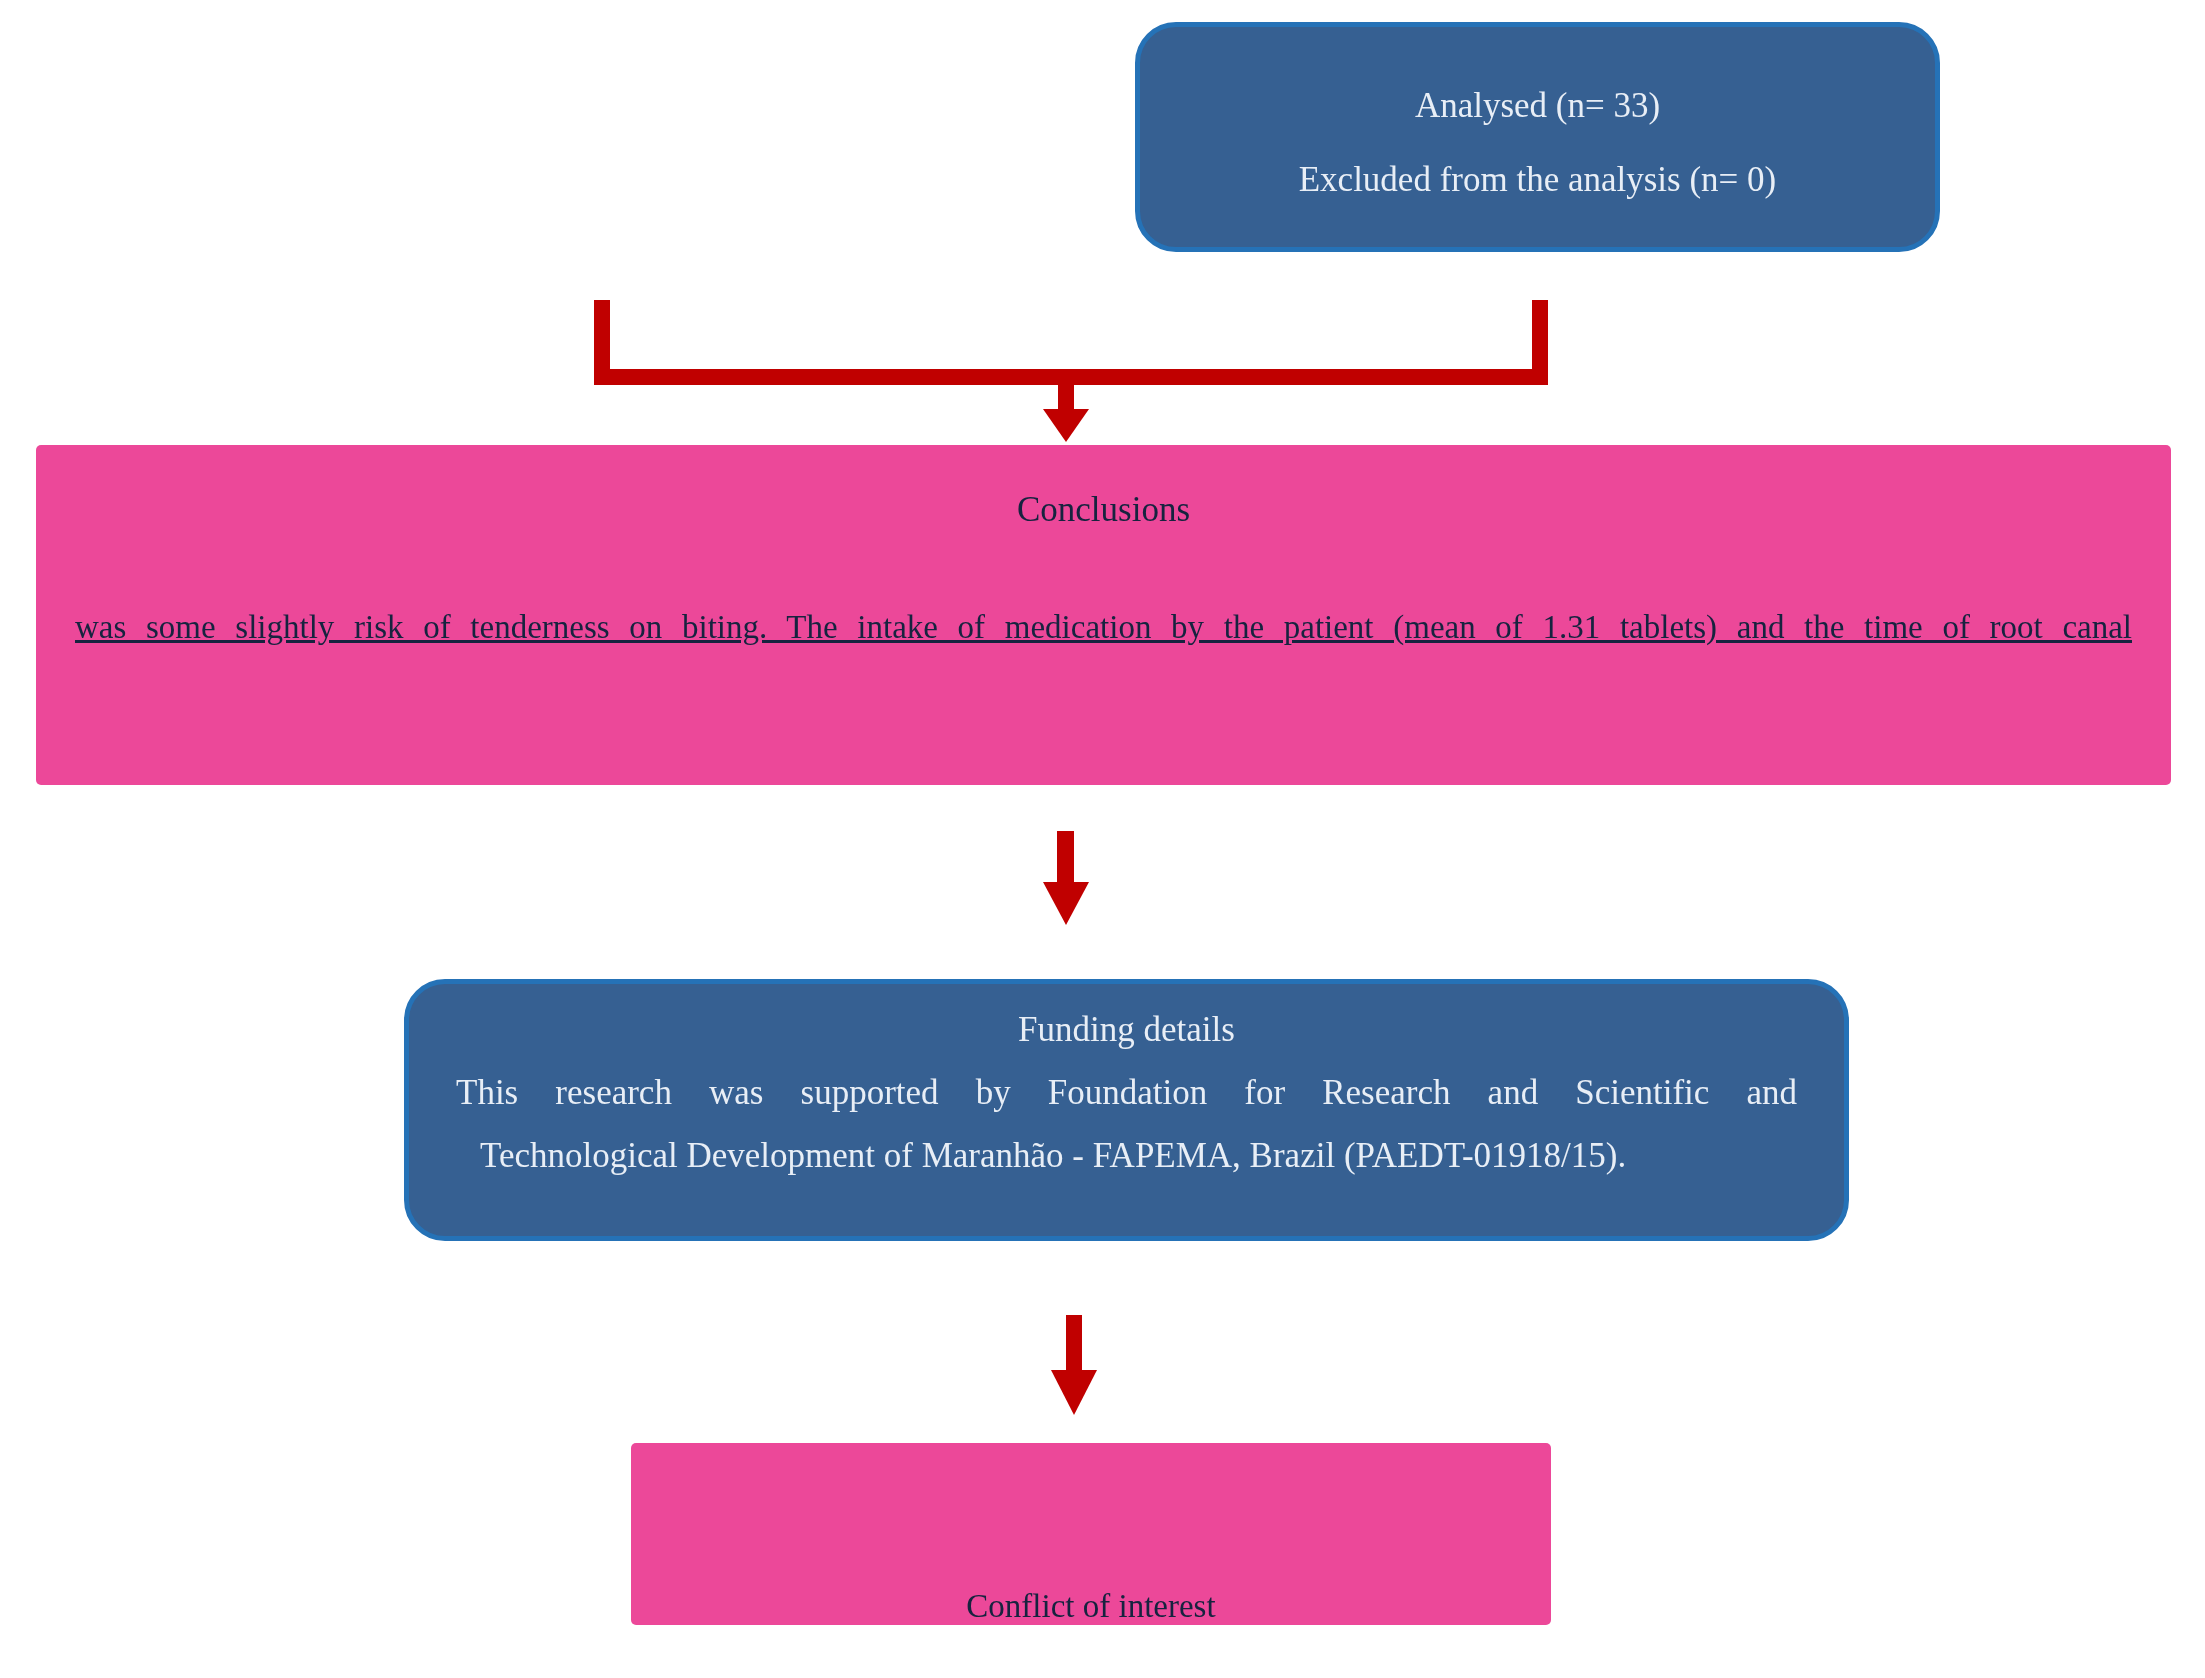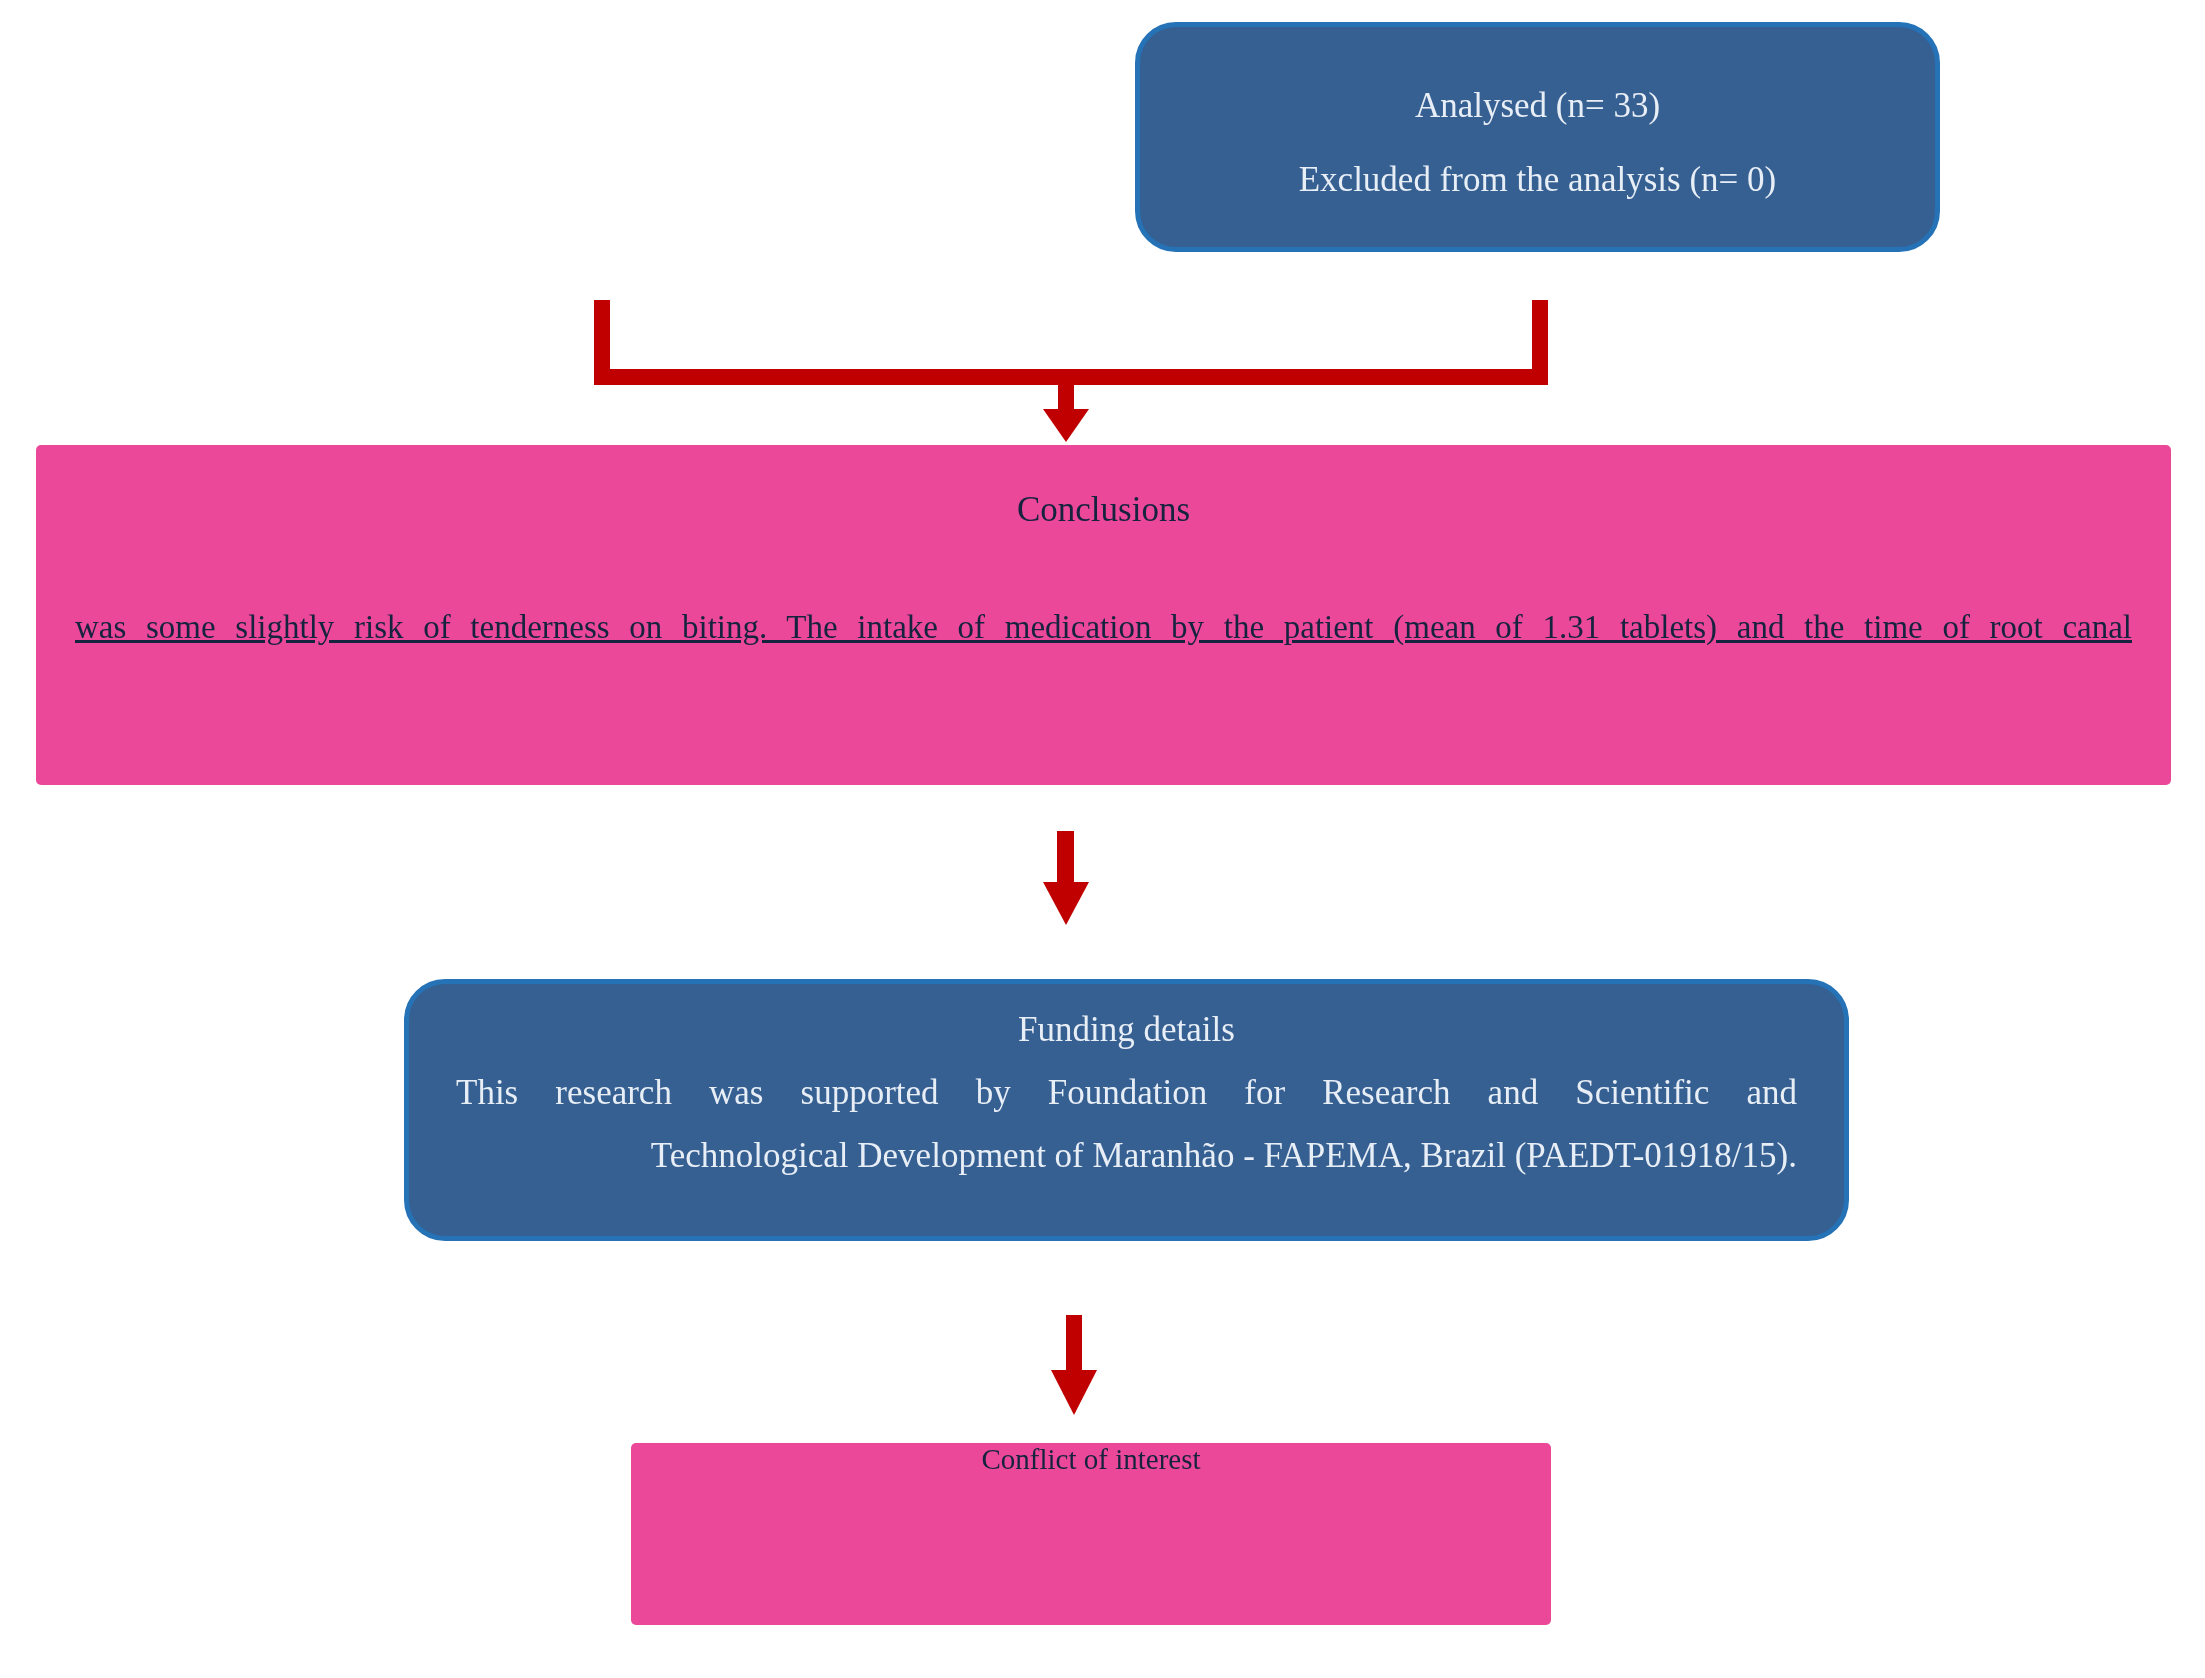--- a/index.html
+++ b/index.html
@@ -69,29 +69,29 @@
     font-size: 35px;
     align-items: stretch;
   }
   #funding-box .title { text-align: center; line-height: 63px; }
   #funding-box .body-line { line-height: 63px; }
   #funding-box .body-line.first {
     text-align: justify;
     text-align-last: justify;
     white-space: nowrap;
   }
-  #funding-box .body-line.second { text-align: right; }
+  #funding-box .body-line.second { text-align: left; margin-left: 24px; }
 
   #conflict-box {
     left: 631px; top: 1443px;
     width: 920px; height: 182px;
     display: flex;
-    align-items: flex-start;
+    align-items: flex-end;
     justify-content: center;
-    font-size: 29px;
+    font-size: 33px;
   }
 
   
   .red { background: #C00000; position: absolute; }
   .arrow-stem { position: absolute; background: #C00000; }
   .arrow-head {
     position: absolute;
     width: 0; height: 0;
     border-left: 23px solid transparent;
     border-right: 23px solid transparent;

